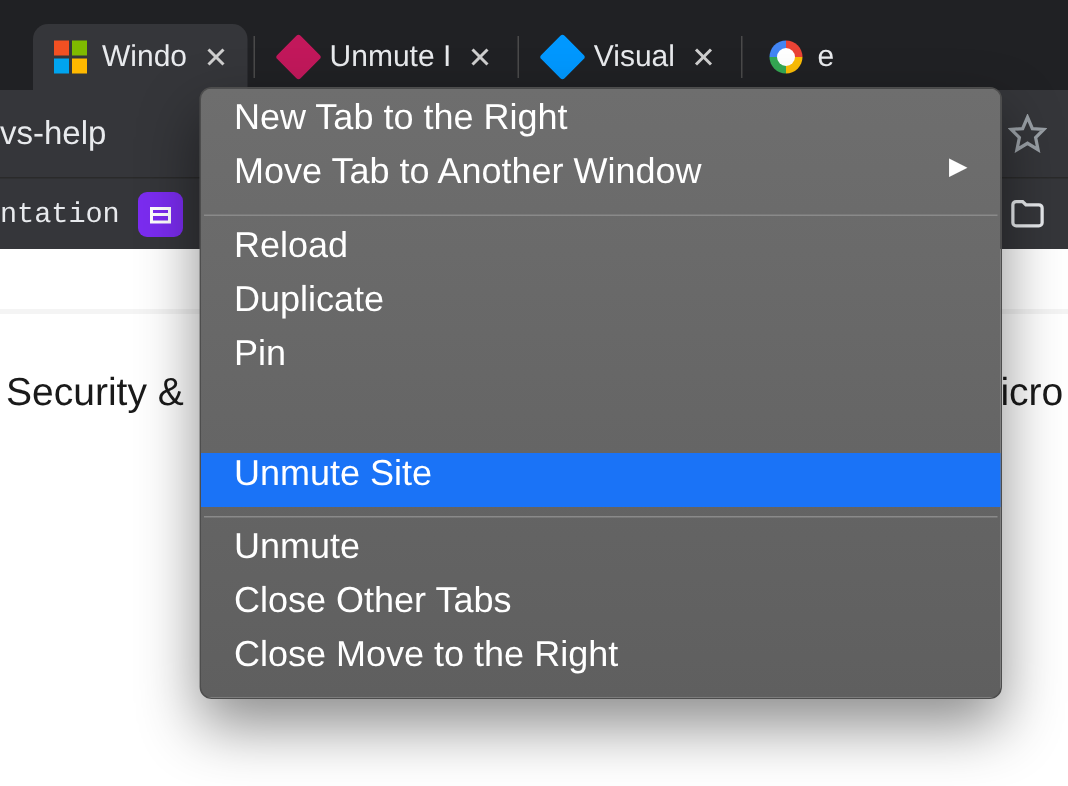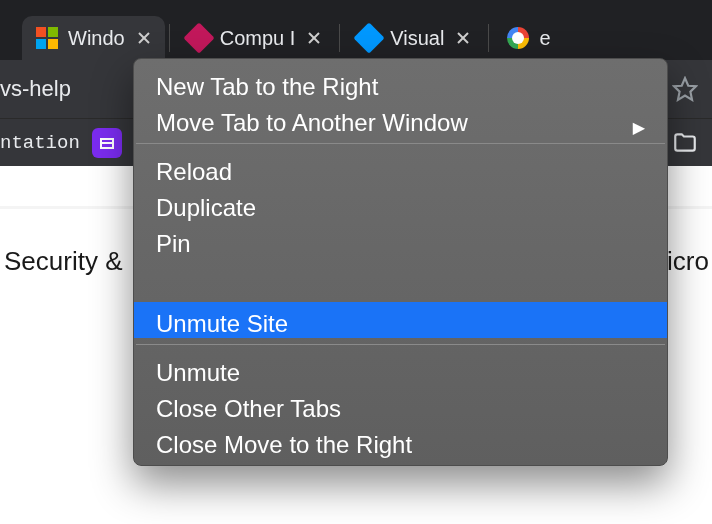--- a/index.html
+++ b/index.html
@@ -94,21 +94,21 @@
     border-radius: 8px;
     box-shadow: 0 18px 40px rgba(0,0,0,0.45);
     padding: 6px 0;
     color: #fff;
     font-size: 24px;
     z-index: 50;
   }
   .menu-item {
     height: 36px;
     display:flex;
-    align-items:flex-end;
+    align-items:flex-start;
     padding: 0 22px;
     gap: 12px;
   }
   .menu-item .label { flex:1; }
   .menu-item.highlight {
     background: #1a73f7;
     margin-top: 44px;
   }
   .menu-sep {
     height: 1px;
@@ -157,21 +157,21 @@
           <line x1="2" y1="2" x2="12" y2="12" stroke="currentColor" stroke-width="2"></line>
           <line x1="12" y1="2" x2="2" y2="12" stroke="currentColor" stroke-width="2"></line>
         </svg>
     </span>
   </div>
   <div class="tab-sep"></div>
   <div class="tab">
     <span class="favicon">
         <span class="vs-icon red in"></span>
       </span>
-    <span class="tab-title">Compu I</span>
+    <span class="tab-title">Unmute I</span>
     <span class="tab-close">
       <svg width="14" height="14" viewBox="0 0 14 14">
           <line x1="2" y1="2" x2="12" y2="12" stroke="currentColor" stroke-width="2"></line>
           <line x1="12" y1="2" x2="2" y2="12" stroke="currentColor" stroke-width="2"></line>
         </svg>
     </span>
   </div>
   <div class="tab-sep"></div>
   <div class="tab">
     <span class="favicon">

